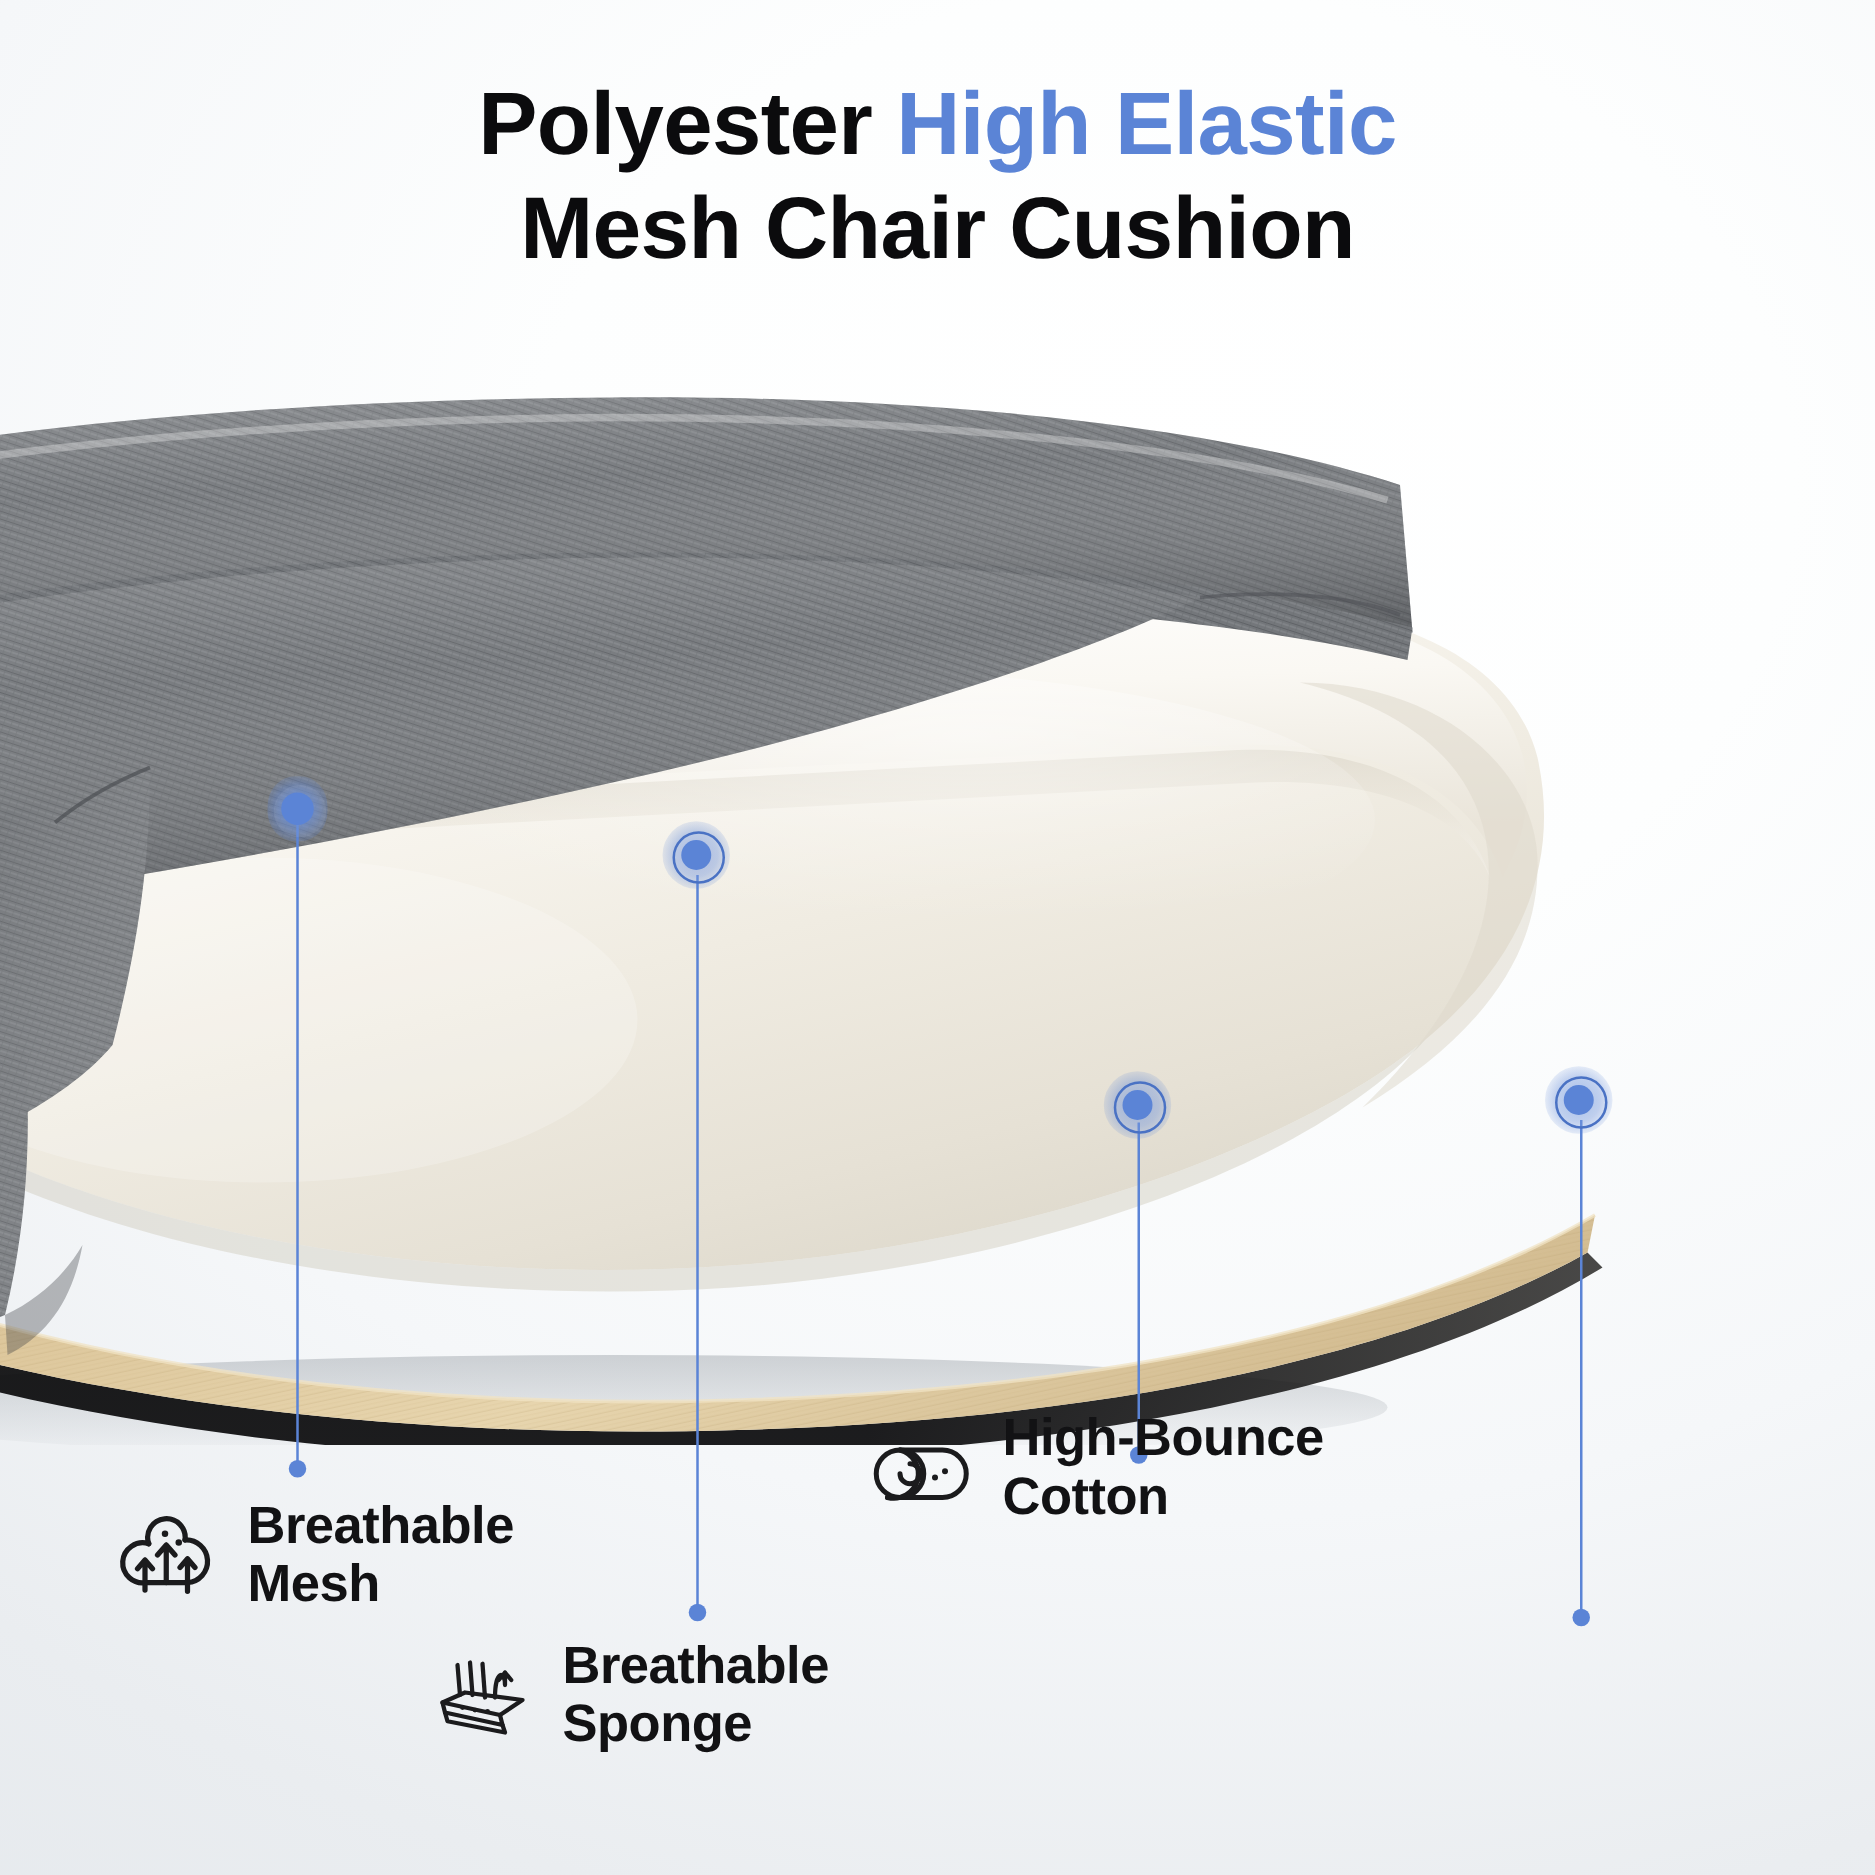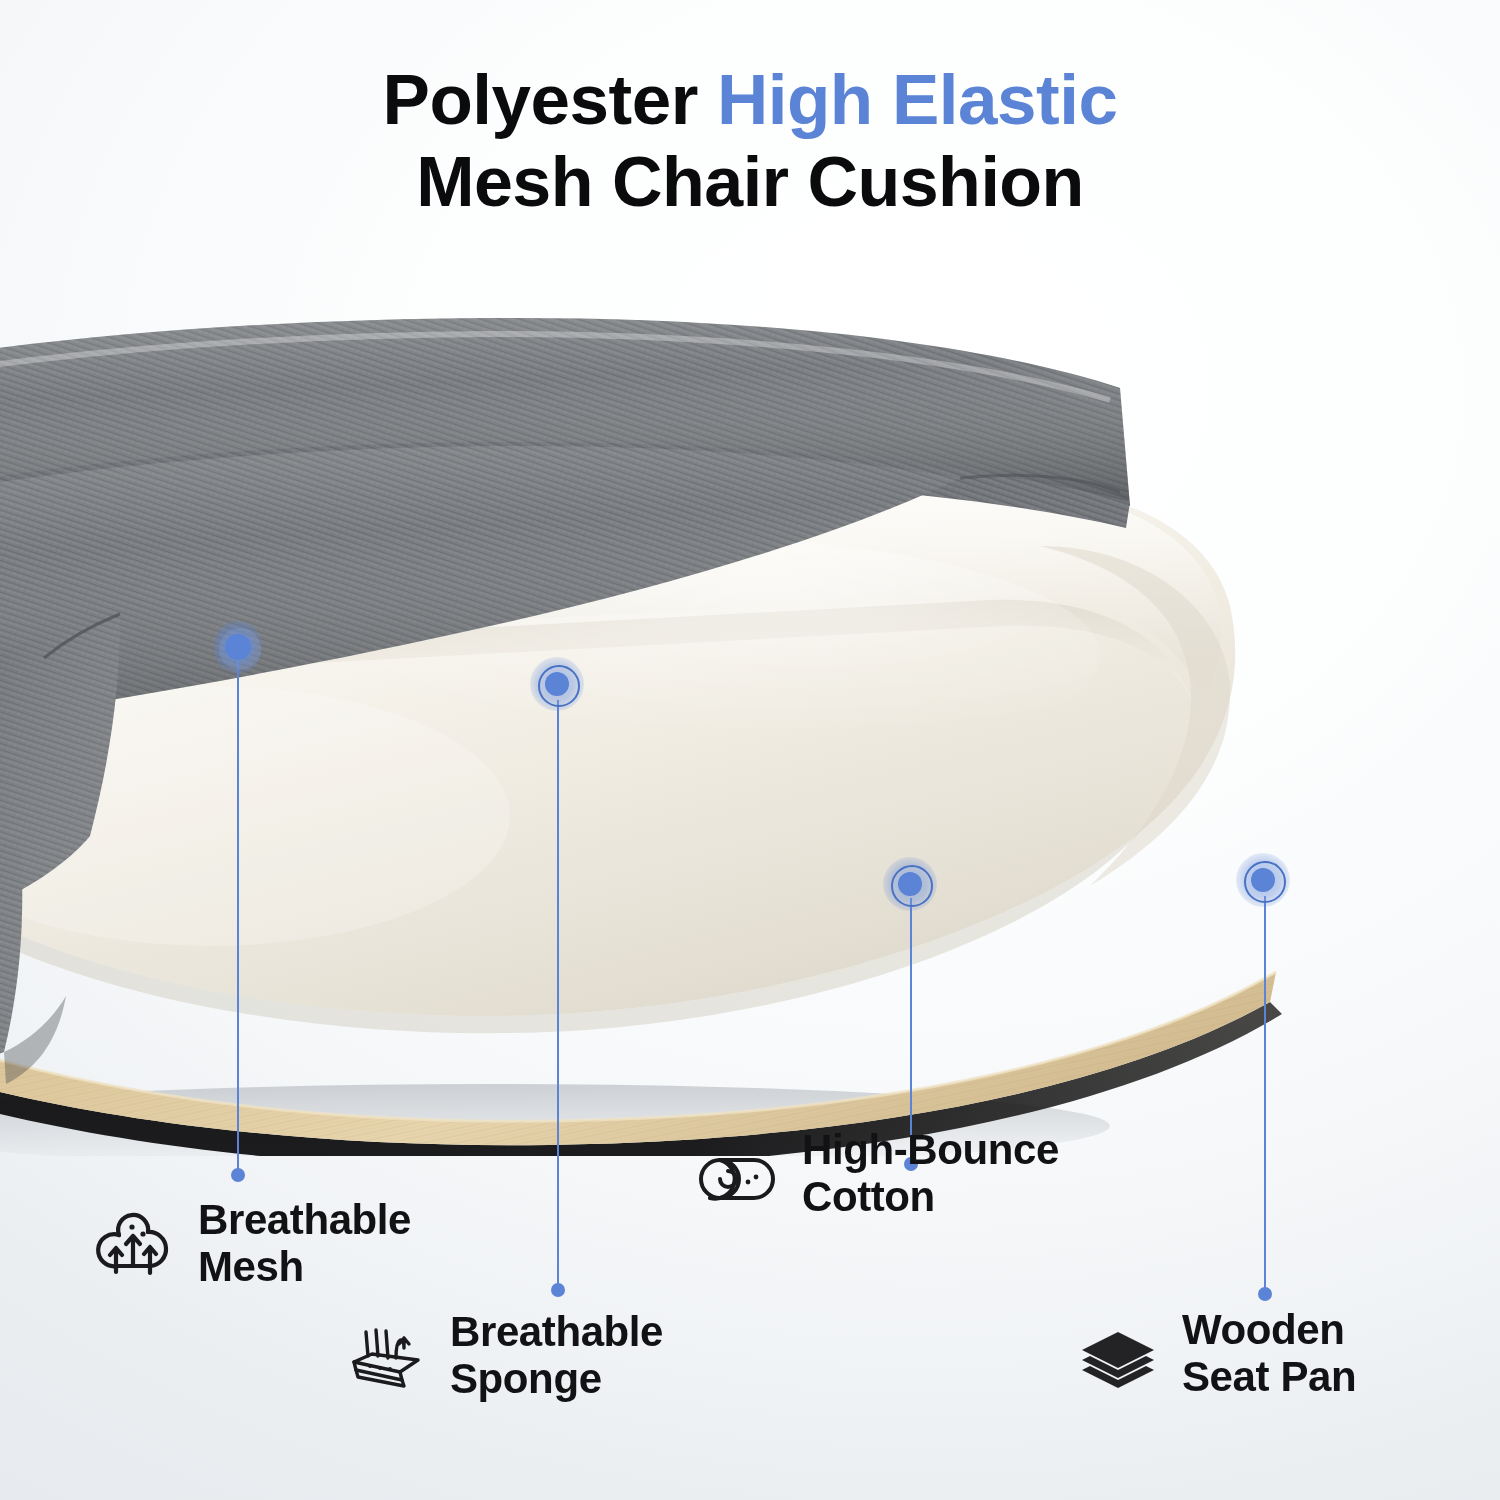--- a/index.html
+++ b/index.html
@@ -405,25 +405,14 @@
         <path d="M24 43 A8 8 0 1 0 32 35"></path>
         <path d="M14 62 A19 19 0 0 0 24 24"></path>
         <circle cx="52" cy="46" r="2.4" fill="#1b1b1d" stroke="none"></circle>
         <circle cx="60" cy="41" r="2.4" fill="#1b1b1d" stroke="none"></circle>
       </svg>
     </span>
     <span class="ftext">High-Bounce
 Cotton</span>
   </div>
 
-  <div class="feature" style="left:1076px;top:1306px;">
-    <span class="ficon">
-      <svg width="84" height="84" viewBox="0 0 84 84" fill="none">
-        <path d="M42 16 L78 34 L42 52 L6 34 Z" fill="#232325"></path>
-        <path d="M6 44 L42 62 L78 44 L70 40 L42 54 L14 40 Z" fill="#232325"></path>
-        <path d="M6 54 L42 72 L78 54 L70 50 L42 64 L14 50 Z" fill="#232325"></path>
-      </svg>
-    </span>
-    <span class="ftext">Wooden
-Seat Pan</span>
-  </div>
 
 </div>
 
 </body></html>

